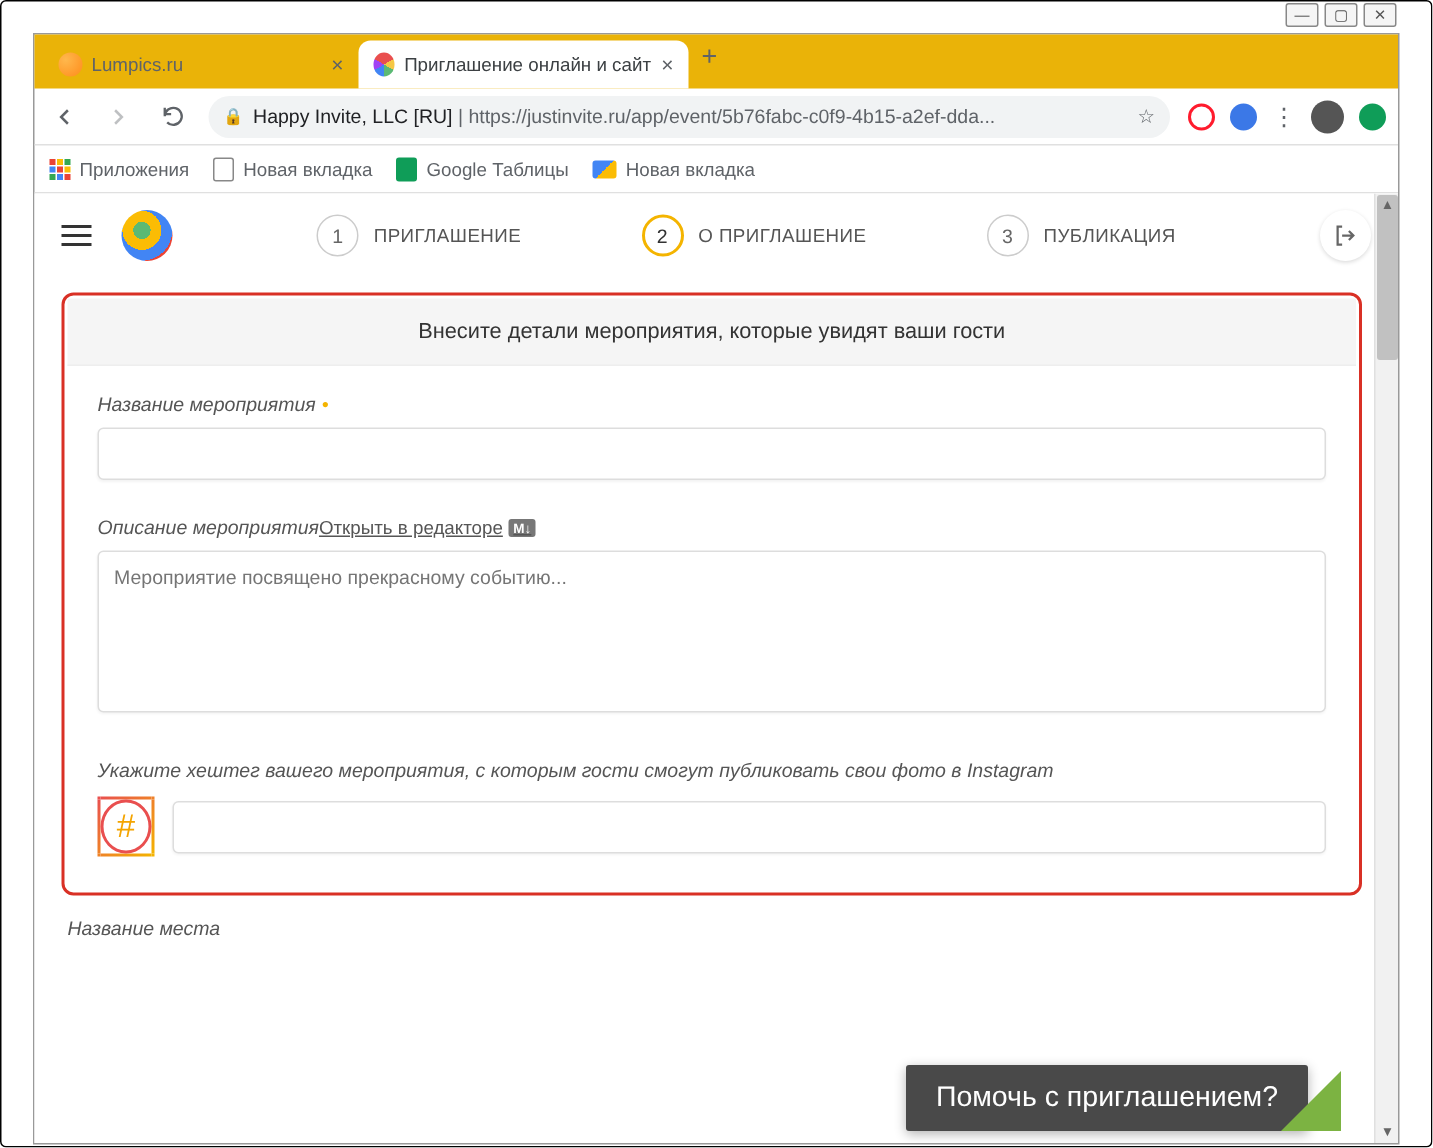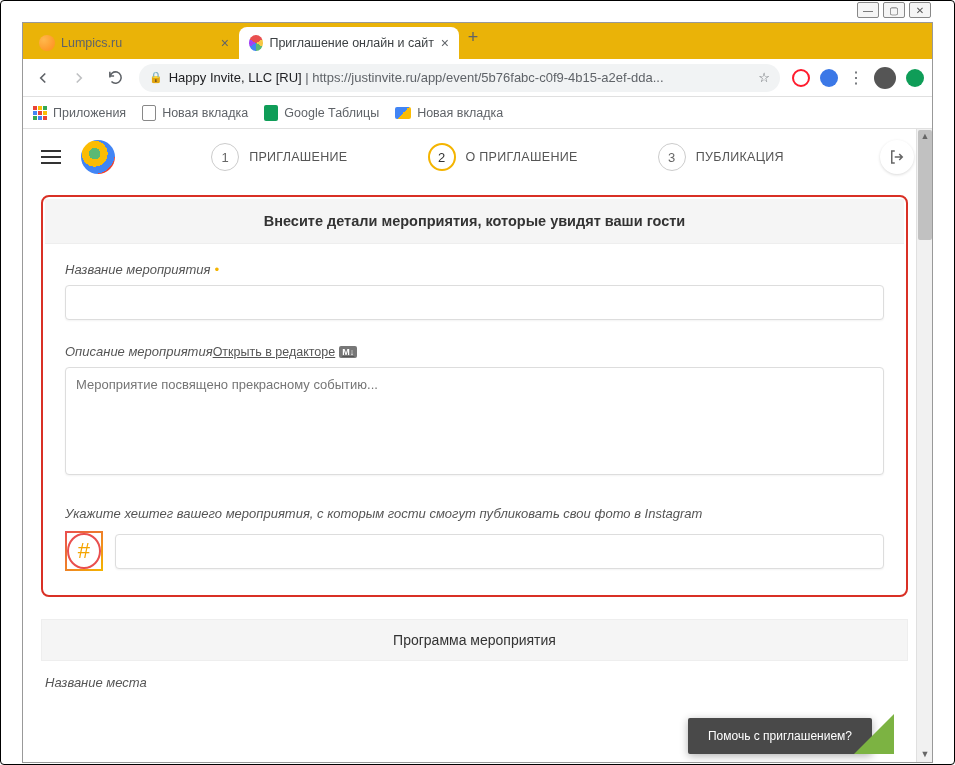--- a/index.html
+++ b/index.html
@@ -49,37 +49,37 @@
 .logo { width: 34px; height: 34px; border-radius: 50%; background: radial-gradient(circle at 40% 40%,#5bb974 0 20%,#fbbc04 20% 45%,#4285f4 45% 70%,#ea4335 70% 100%); }
 .steps { flex: 1; display: flex; align-items: center; justify-content: center; gap: 80px; }
 .step { display: flex; align-items: center; gap: 10px; }
 .step-num { width: 28px; height: 28px; border: 1px solid #ccc; border-radius: 50%; display: flex; align-items: center; justify-content: center; font-size: 13px; color: #666; }
 .step.active .step-num { border: 2px solid #f4b400; color: #333; }
 .step-label { font-size: 12.5px; color: #555; letter-spacing: 0.3px; }
 .exit-icon { width: 34px; height: 34px; border-radius: 50%; box-shadow: 0 1px 3px rgba(0,0,0,0.15); display:flex; align-items:center; justify-content:center; }
 
 .content { padding: 10px 24px 0 18px; }
 .highlight-card { border: 2.5px solid #d93025; border-radius: 8px; padding: 2px; background: #fff; position: relative; }
-.card-header { background: #f5f5f5; padding: 14px; text-align: center; font-size: 14.5px; color: #333; font-weight: 700; border-bottom: 1px solid #eee; }
+.card-header { background: #f5f5f5; padding: 14px; text-align: center; font-size: 14.5px; color: #333; font-weight: 400; border-bottom: 1px solid #eee; }
 .card-body { padding: 18px 20px 22px; }
 .field-label { font-size: 13px; color: #555; margin-bottom: 8px; display: flex; align-items: center; gap: 4px; font-style: italic; }
 .req { color: #f4b400; }
 .input, .textarea { width: 100%; border: 1px solid #ddd; border-radius: 4px; padding: 9px 10px; font-size: 13px; font-family: inherit; box-shadow: 0 1px 2px rgba(0,0,0,0.05); }
 .textarea { height: 108px; resize: none; }
 .desc-row { display: flex; justify-content: flex-start; align-items: center; margin: 24px 0 8px; }
 .editor-link { font-size: 12.5px; color: #555; text-decoration: underline; display: flex; align-items: center; gap: 4px; }
 .md-badge { background: #777; color: #fff; font-size: 9px; padding: 1px 3px; border-radius: 2px; font-weight: bold; }
 .hashtag-row { display: flex; align-items: center; gap: 12px; margin-top: 10px; }
 .hashtag-icon { width: 40px; height: 40px; border-radius: 50%; border: 2px solid; border-image: linear-gradient(135deg,#e94f4f,#f4b400) 1; display: flex; align-items: center; justify-content: center; font-size: 22px; color: #f4a400; }
 .hashtag-icon-inner { width:100%; height:100%; border-radius:50%; border:2px solid #e94f4f; display:flex; align-items:center; justify-content:center; }
 
 .section-header { background: #f5f5f5; padding: 12px; text-align: center; font-size: 14px; color: #333; margin-top: 22px; border: 1px solid #eee; }
 .place-row { margin-top: 14px; padding: 0 4px; }
 
-.help-widget { position: absolute; bottom: 8px; right: 60px; background: #494949; color: #fff; padding: 11px 20px; font-size: 12px; border-radius: 2px; display: flex; align-items: center; gap: 10px; box-shadow: 0 2px 8px rgba(0,0,0,0.3); }
+.help-widget { position: absolute; bottom: 8px; right: 60px; background: #494949; color: #fff; padding: 11px 20px; font-size: 19px; border-radius: 2px; display: flex; align-items: center; gap: 10px; box-shadow: 0 2px 8px rgba(0,0,0,0.3); }
 .help-corner { position: absolute; right: -22px; bottom: 0; width: 0; height: 0; border-style: solid; border-width: 0 0 40px 40px; border-color: transparent transparent #7cb342 transparent; }
 .field-label.hashtag { margin-top: 28px; }
 </style>
 </head>
 <body>
 
 <div class="outer-frame"></div>
 <div class="window-controls">
   <div class="wc-btn">—</div>
   <div class="wc-btn">▢</div>
@@ -211,21 +211,20 @@
           <div class="field-label hashtag">Укажите хештег вашего мероприятия, с которым гости смогут публиковать свои фото в Instagram</div>
           <div class="hashtag-row">
             <div class="hashtag-icon">
                 <div class="hashtag-icon-inner">#</div>
               </div>
             <input class="input" style="">
           </div>
         </div>
       </div>
 
-      <div class="section-header">Программа мероприятия</div>
       <div class="place-row">
         <div class="field-label">Название места</div>
       </div>
     </div>
 
     <div class="scroll-track">
       <div class="scroll-arrow">▲</div>
       <div class="scroll-thumb"></div>
       <div class="scroll-arrow bottom">▼</div>
     </div>

